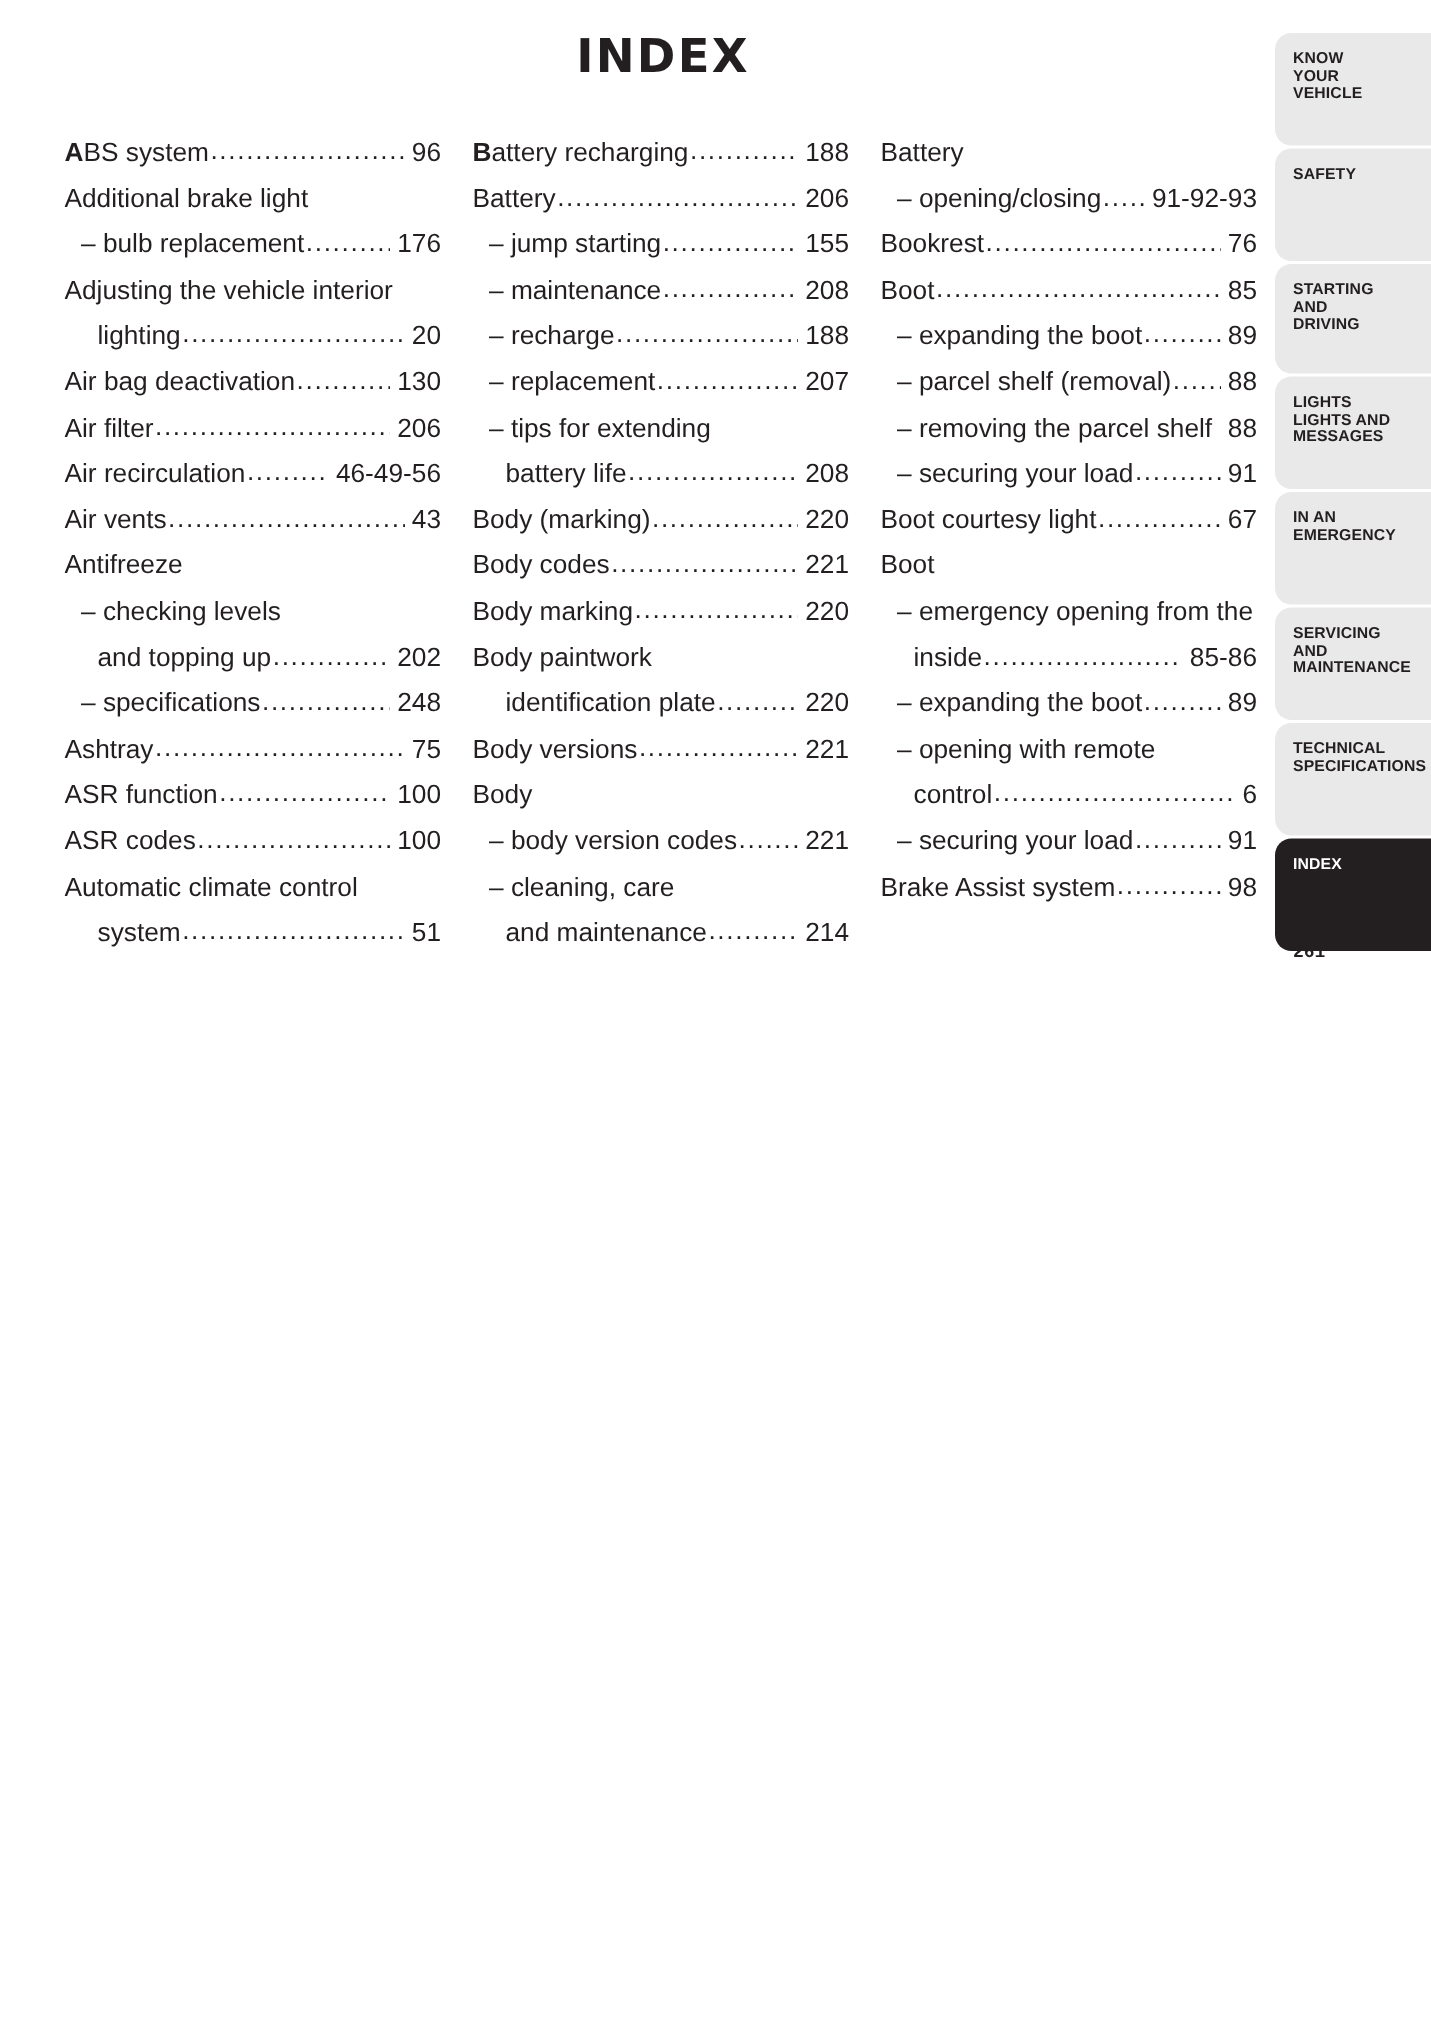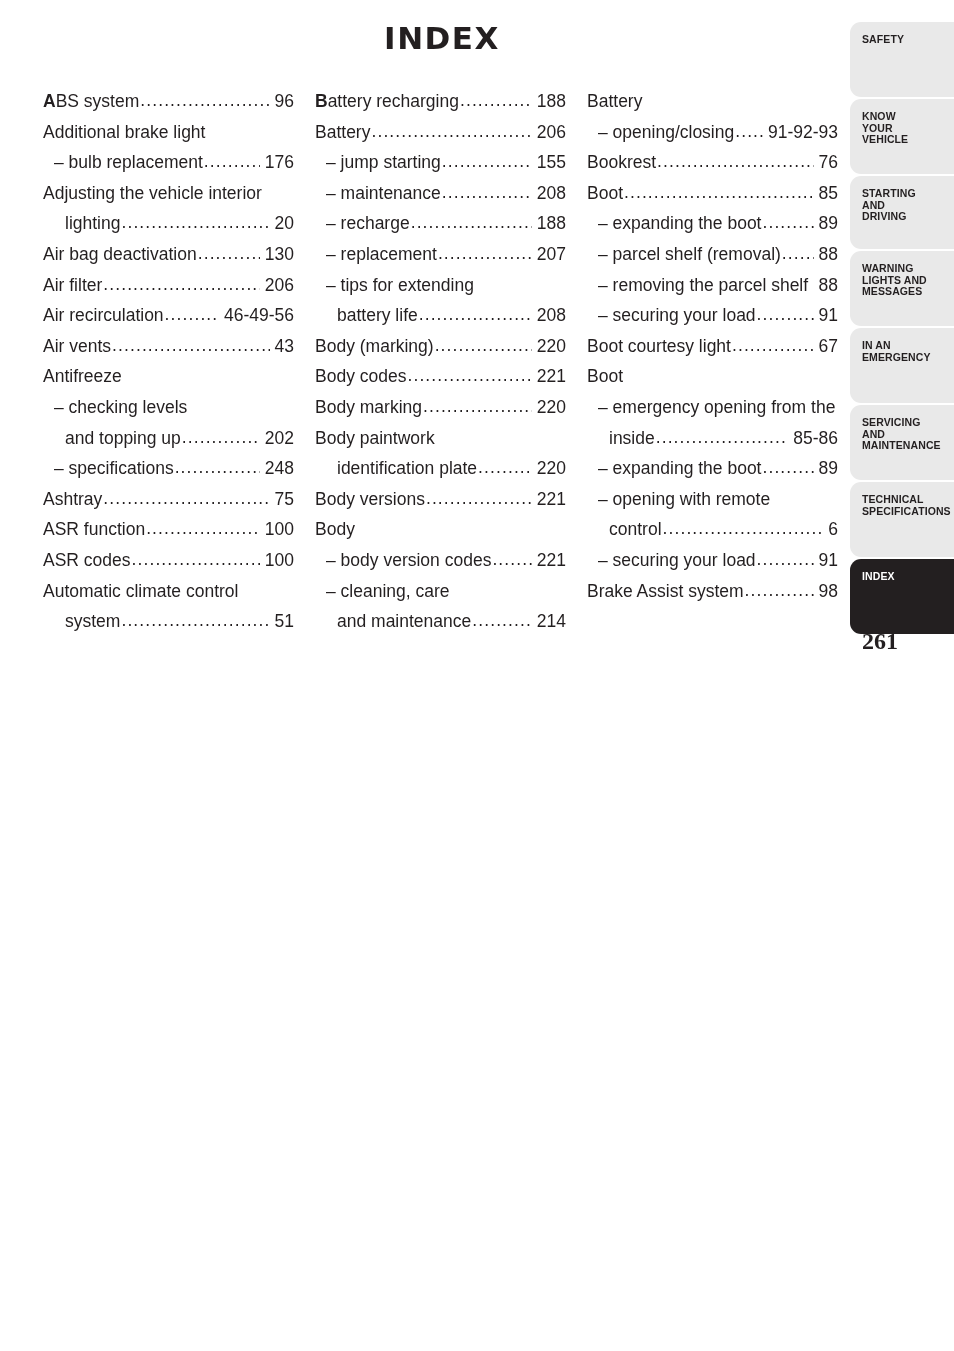--- a/index.html
+++ b/index.html
@@ -115,23 +115,23 @@
     color: #ffffff;
   }
 
   #page-number {
     position: absolute;
     right: 0;
     top: 628px;
     width: 104px;
     padding-left: 12px;
     box-sizing: border-box;
-    font-family: Liberation Serif, serif;
+    font-family: Liberation Mono, monospace;
     font-weight: bold;
-    font-size: 24px;
+    font-size: 12px;
     color: #231f20;
   }
 </style>
 </head>
 <body>
 
 <div id="page-title">INDEX</div>
 
 <div id="index-columns">
     <div class="index-column">
@@ -402,34 +402,34 @@
       <div class="index-entry lvl1">
         <span class="entry-label">Brake Assist system</span>
         <span class="entry-dots"></span>
         <span class="entry-page">98</span>
       </div>
     </div>
   </div>
 
 <div id="tab-rail">
     <div class="rail-tab" style="height: 75px;">
-      <span class="tab-line">SAFETY</span>
-    </div>
-    <div class="rail-tab" style="height: 75px;">
       <span class="tab-line">KNOW</span>
       <span class="tab-line">YOUR</span>
       <span class="tab-line">VEHICLE</span>
+    </div>
+    <div class="rail-tab" style="height: 75px;">
+      <span class="tab-line">SAFETY</span>
     </div>
     <div class="rail-tab" style="height: 73px;">
       <span class="tab-line">STARTING</span>
       <span class="tab-line">AND</span>
       <span class="tab-line">DRIVING</span>
     </div>
     <div class="rail-tab" style="height: 75px;">
-      <span class="tab-line">WARNING</span>
+      <span class="tab-line">LIGHTS</span>
       <span class="tab-line">LIGHTS AND</span>
       <span class="tab-line">MESSAGES</span>
     </div>
     <div class="rail-tab" style="height: 75px;">
       <span class="tab-line">IN AN</span>
       <span class="tab-line">EMERGENCY</span>
     </div>
     <div class="rail-tab" style="height: 75px;">
       <span class="tab-line">SERVICING</span>
       <span class="tab-line">AND</span>

